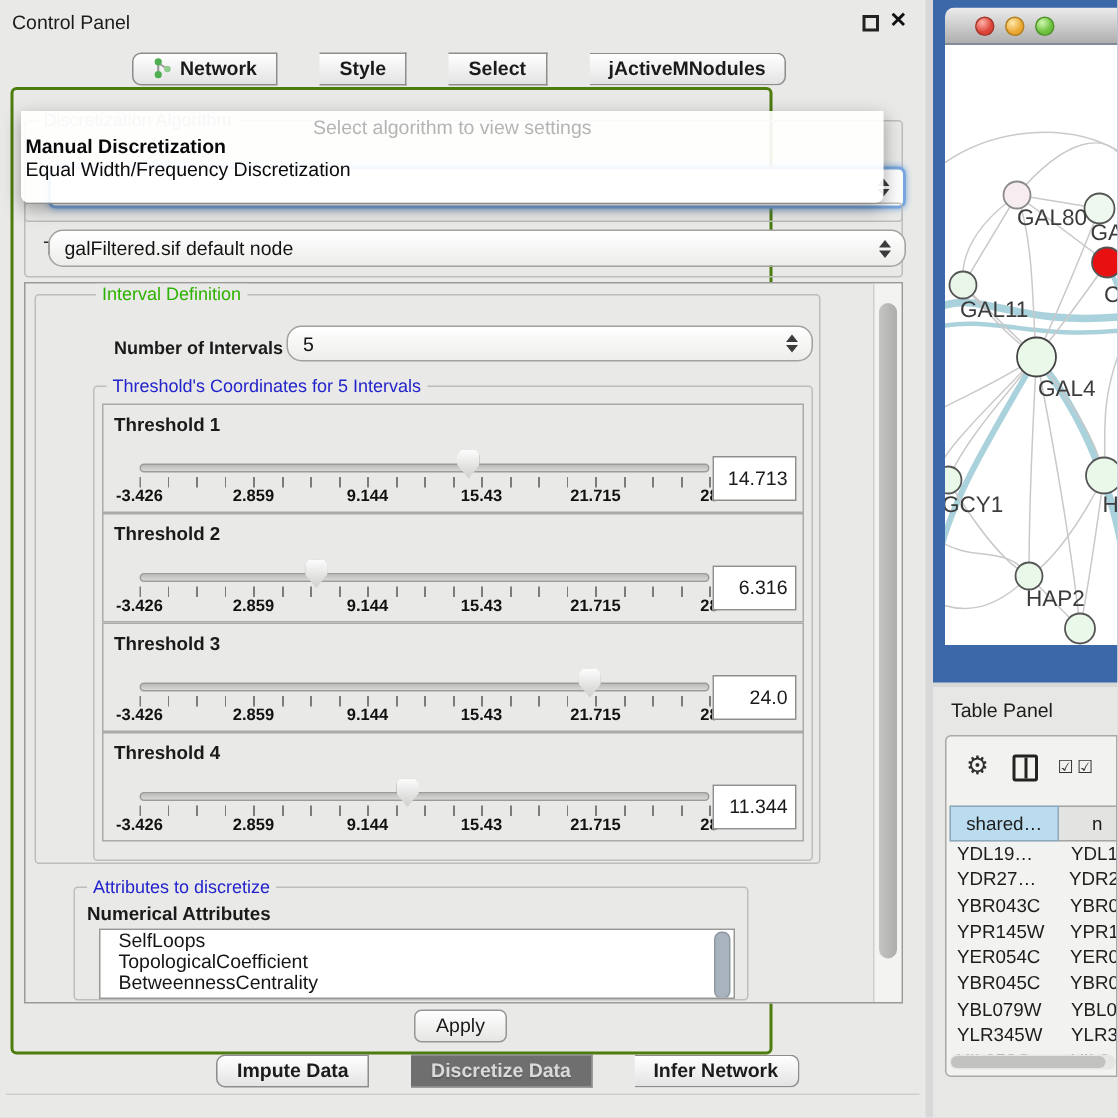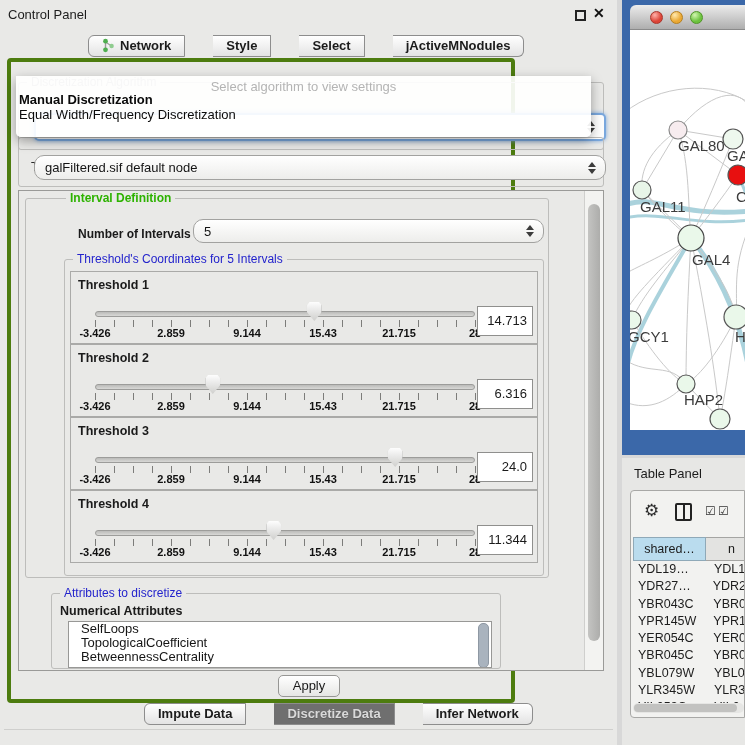--- a/index.html
+++ b/index.html
@@ -30,28 +30,28 @@
   .seg.selected { background:#6f6f6f; color:#d9d9d9; text-shadow:0 1px 1px #00000033; }
   #top-tabs { left:88px; top:35px; }
   #bottom-tabs { left:144px; top:703px; }
   .net-icon { display:inline-block; vertical-align:-3px; margin-right:5px; }
 
   #outer-bottom-line { left:4px; top:729px; width:609px; height:1px; background:#cfcfcd; }
 
   
   #content-panel {
     left:7px; top:58px; width:508px; height:645px;
-    background:#e9e9e7; border:4px solid #4d7c0f; border-radius:4px;
+    background:#e9e9e7; border:2px solid #4d7c0f; border-radius:4px;
   }
   .groupbox { position:absolute; border:1px solid #bdbdbb; border-radius:3px; }
   .legend {
     position:absolute; top:-8px; left:8px; background:#e9e9e7; padding:0 4px;
     font-size:12px; white-space:nowrap;
   }
-  .legend.green { color:#2db200;font-weight:bold; }
+  .legend.green { color:#2db200; }
   .legend.blue  { color:#2323cc; }
   .legend.faint { color:#9a9a9a; }
   .legend.dark  { color:#2b2b2b;margin-top:30px; }
 
   
   .combo {
     position:absolute; background:linear-gradient(#ffffff,#ededeb);
     border:1px solid #a2a2a0; border-radius:10px;
     font-size:13px; color:#141414; padding-left:10px; display:flex; align-items:center;
   }

